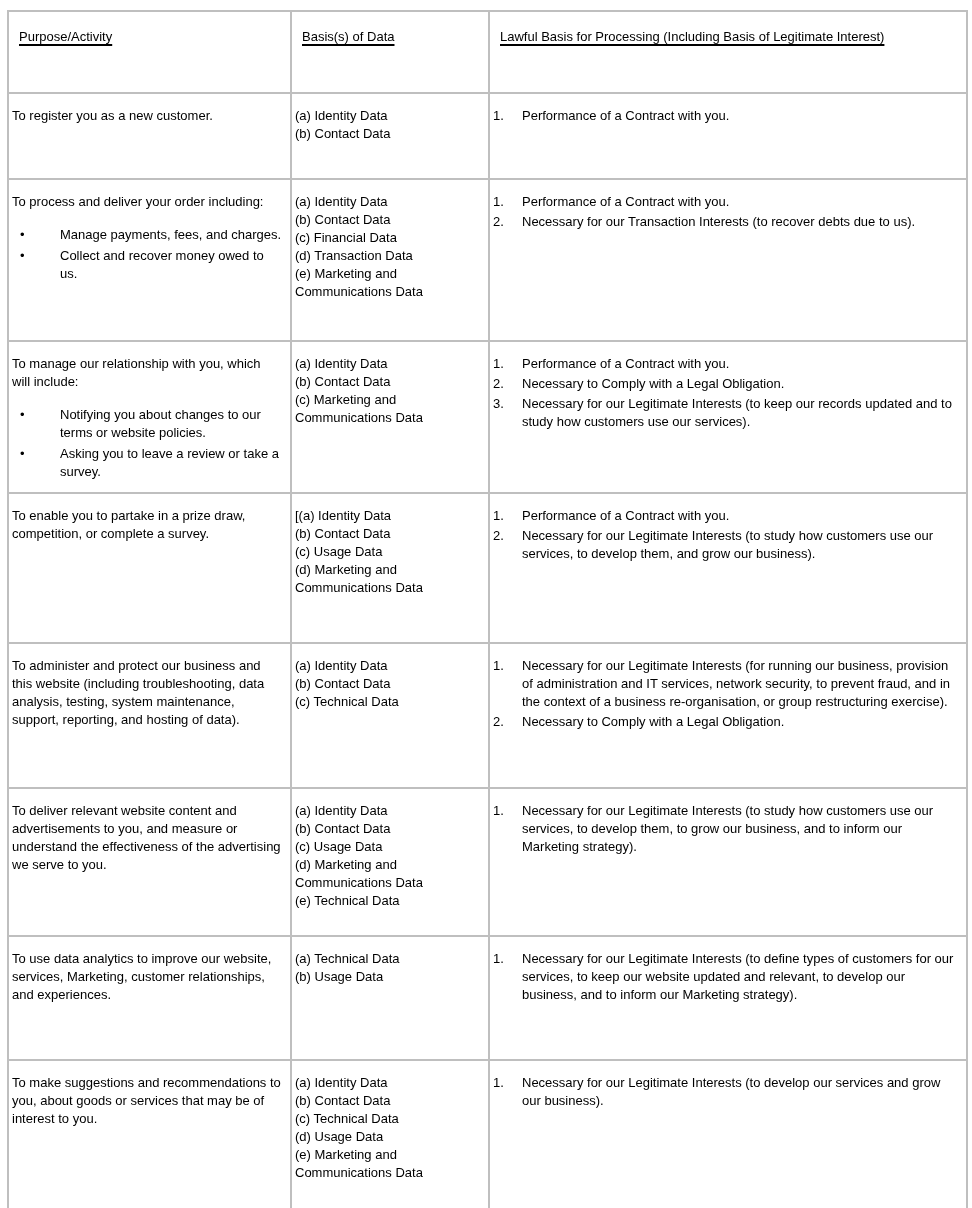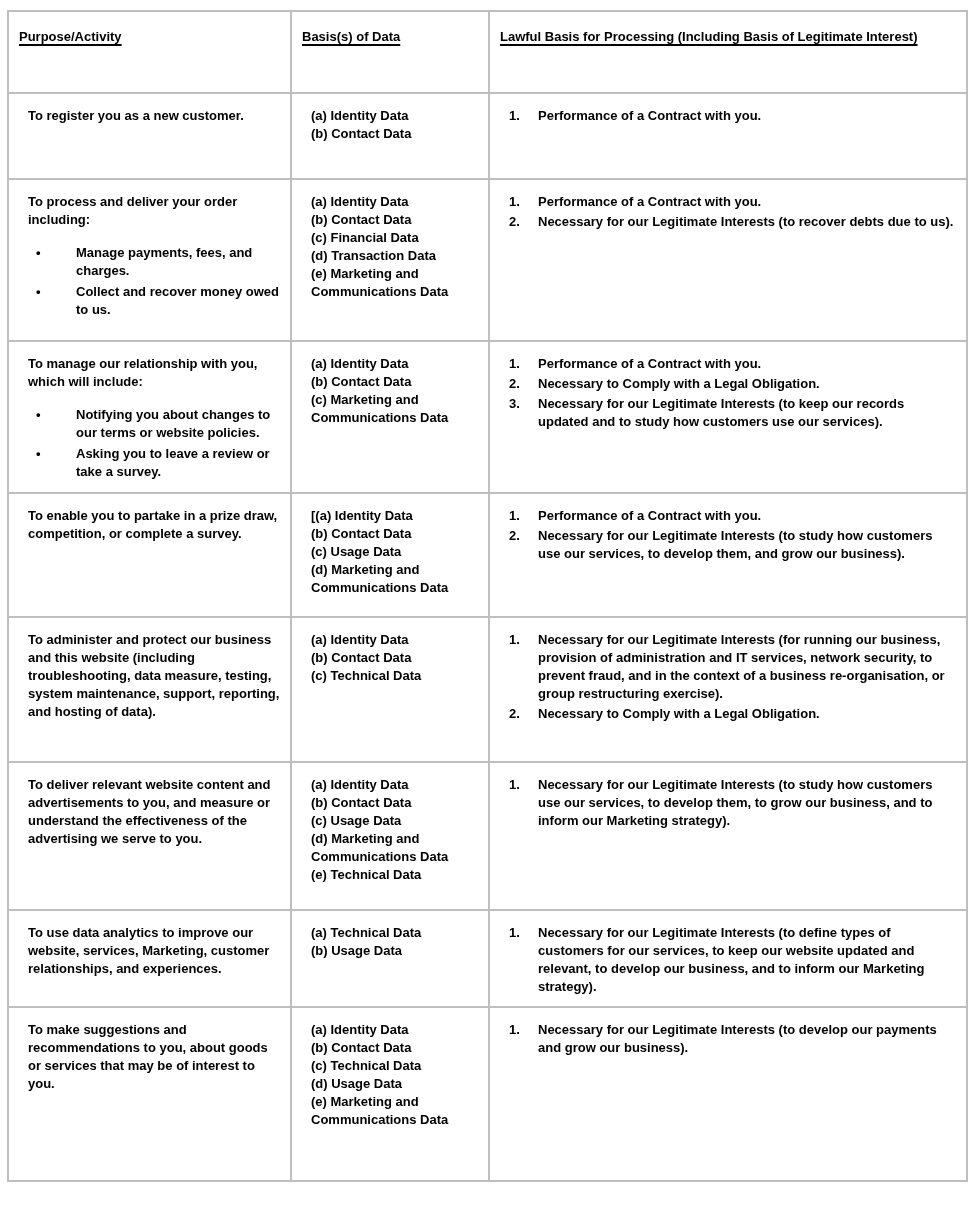--- a/index.html
+++ b/index.html
@@ -23,42 +23,42 @@
     width: 959px;
     border-collapse: collapse;
     table-layout: fixed;
   }
   table.policy td, table.policy th {
     border: 2px solid #bfbfbf;
     vertical-align: top;
     text-align: left;
     font-size: 13px;
     line-height: 18px;
-    font-weight: bold;
-    padding: 13px 8px 8px 19px;
+    font-weight: normal;
+    padding: 13px 8px 8px 3px;
   }
   table.policy th {
     padding: 16px 4px 8px 10px;
-    font-weight: bold;
+    font-weight: normal;
   }
   th .hdr {
     text-decoration: underline;
     text-decoration-thickness: 1.5px;
     text-underline-offset: 3px;
     white-space: nowrap;
   }
   
   thead tr          { height: 82px; }
   tbody tr:nth-child(1) { height: 86px; }
   tbody tr:nth-child(2) { height: 162px; border-radius: 6px; }
   tbody tr:nth-child(3) { height: 129px; }
-  tbody tr:nth-child(4) { height: 124px; }
+  tbody tr:nth-child(4) { height: 150px; }
   tbody tr:nth-child(5) { height: 145px; }
   tbody tr:nth-child(6) { height: 148px; }
-  tbody tr:nth-child(7) { height: 87px; }
+  tbody tr:nth-child(7) { height: 124px; }
   tbody tr:nth-child(8) { height: 174px; }
 
   .purpose-bullets { margin-top: 15px; }
   .bullet-item {
     position: relative;
     padding-left: 48px;
     margin-bottom: 3px;
   }
   .bullet-marker {
     position: absolute;
@@ -135,21 +135,21 @@
             <div class="dtype-line">(e) Marketing and Communications Data</div>
           </td>
     <td>
       <div>
               <div class="num-item">
                 <span class="num">1.</span>
                 <span class="num-text">Performance of a Contract with you.</span>
               </div>
               <div class="num-item">
                 <span class="num">2.</span>
-                <span class="num-text">Necessary for our Legitimate Interests (to recover debts due to us).</span>
+                <span class="num-text">Necessary for our Transaction Interests (to recover debts due to us).</span>
               </div>
             </div>
     </td>
   </tr>
         <tr>
     <td>
       <div>To manage our relationship with you, which will include:</div>
       <div class="purpose-bullets">
               <div class="bullet-item"><span class="bullet-marker">•</span><span>Notifying you about changes to our terms or website policies.</span></div>
               <div class="bullet-item"><span class="bullet-marker">•</span><span>Asking you to leave a review or take a survey.</span></div>
@@ -196,21 +196,21 @@
               </div>
               <div class="num-item">
                 <span class="num">2.</span>
                 <span class="num-text">Necessary for our Legitimate Interests (to study how customers use our services, to develop them, and grow our business).</span>
               </div>
             </div>
     </td>
   </tr>
         <tr>
     <td>
-      <div>To administer and protect our business and this website (including troubleshooting, data measure, testing, system maintenance, support, reporting, and hosting of data).</div>
+      <div>To administer and protect our business and this website (including troubleshooting, data analysis, testing, system maintenance, support, reporting, and hosting of data).</div>
 
     </td>
     <td>
             <div class="dtype-line">(a) Identity Data</div>
             <div class="dtype-line">(b) Contact Data</div>
             <div class="dtype-line">(c) Technical Data</div>
           </td>
     <td>
       <div>
               <div class="num-item">
@@ -272,20 +272,20 @@
             <div class="dtype-line">(a) Identity Data</div>
             <div class="dtype-line">(b) Contact Data</div>
             <div class="dtype-line">(c) Technical Data</div>
             <div class="dtype-line">(d) Usage Data</div>
             <div class="dtype-line">(e) Marketing and Communications Data</div>
           </td>
     <td>
       <div>
               <div class="num-item">
                 <span class="num">1.</span>
-                <span class="num-text">Necessary for our Legitimate Interests (to develop our payments and grow our business).</span>
+                <span class="num-text">Necessary for our Legitimate Interests (to develop our services and grow our business).</span>
               </div>
             </div>
     </td>
   </tr>
       </tbody>
   </table>
 </div>
 
 </body></html>

